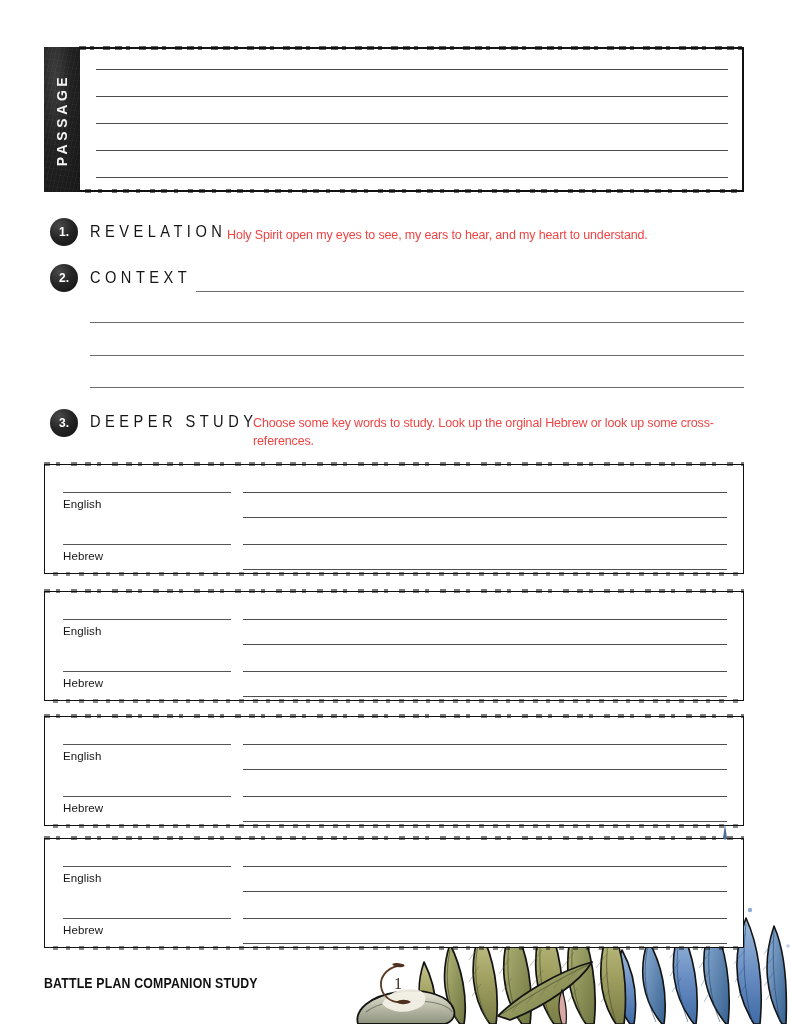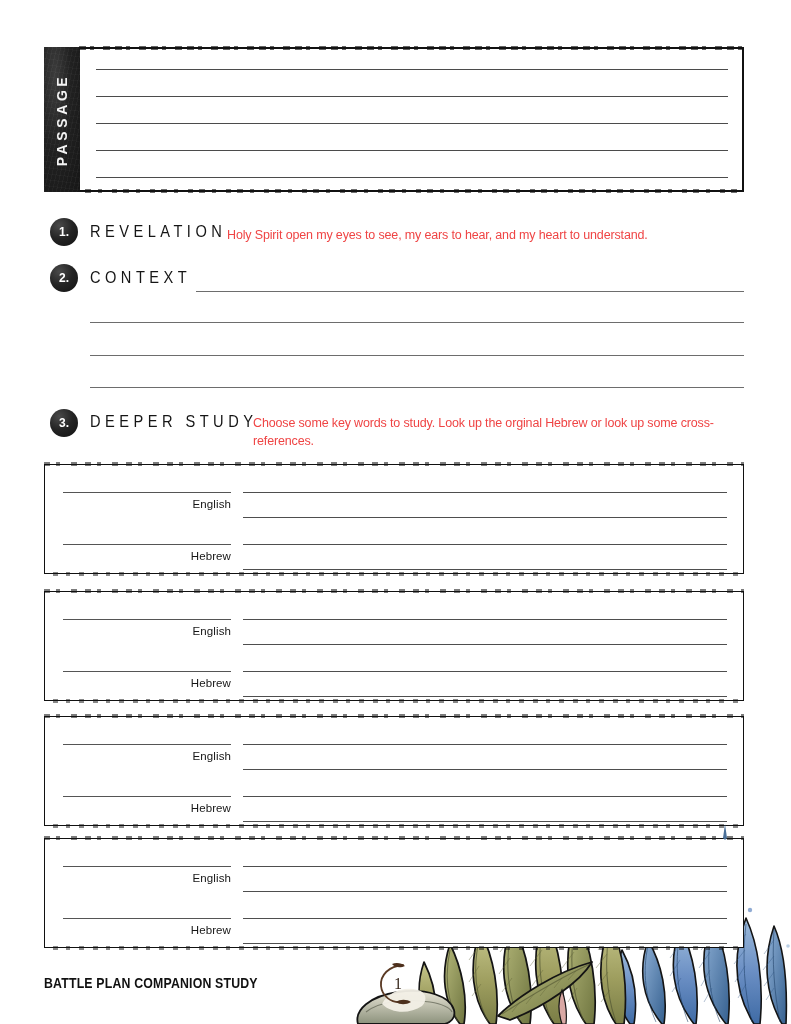--- a/index.html
+++ b/index.html
@@ -187,21 +187,21 @@
     opacity: .5;
   }
 
   .sb-left { position: absolute; left: 18px; top: 0; width: 168px; height: 100%; }
   .sb-right { position: absolute; left: 198px; right: 16px; top: 0; height: 100%; }
 
   .sb-field { position: absolute; left: 0; right: 0; }
   .sb-field .fieldrule { height: 1px; background: #555; width: 100%; }
   .sb-field .fieldlabel {
     margin-top: 5px;
-    text-align: right;
+    text-align: left;
     font-family: "Liberation Sans", sans-serif;
     font-size: 11.5px;
     color: #161616;
     letter-spacing: 0.1px;
   }
 
   .sb-right .rrule { position: absolute; left: 0; right: 0; height: 1px; background: #4e4e4e; }
 
   
   .footer-title {

